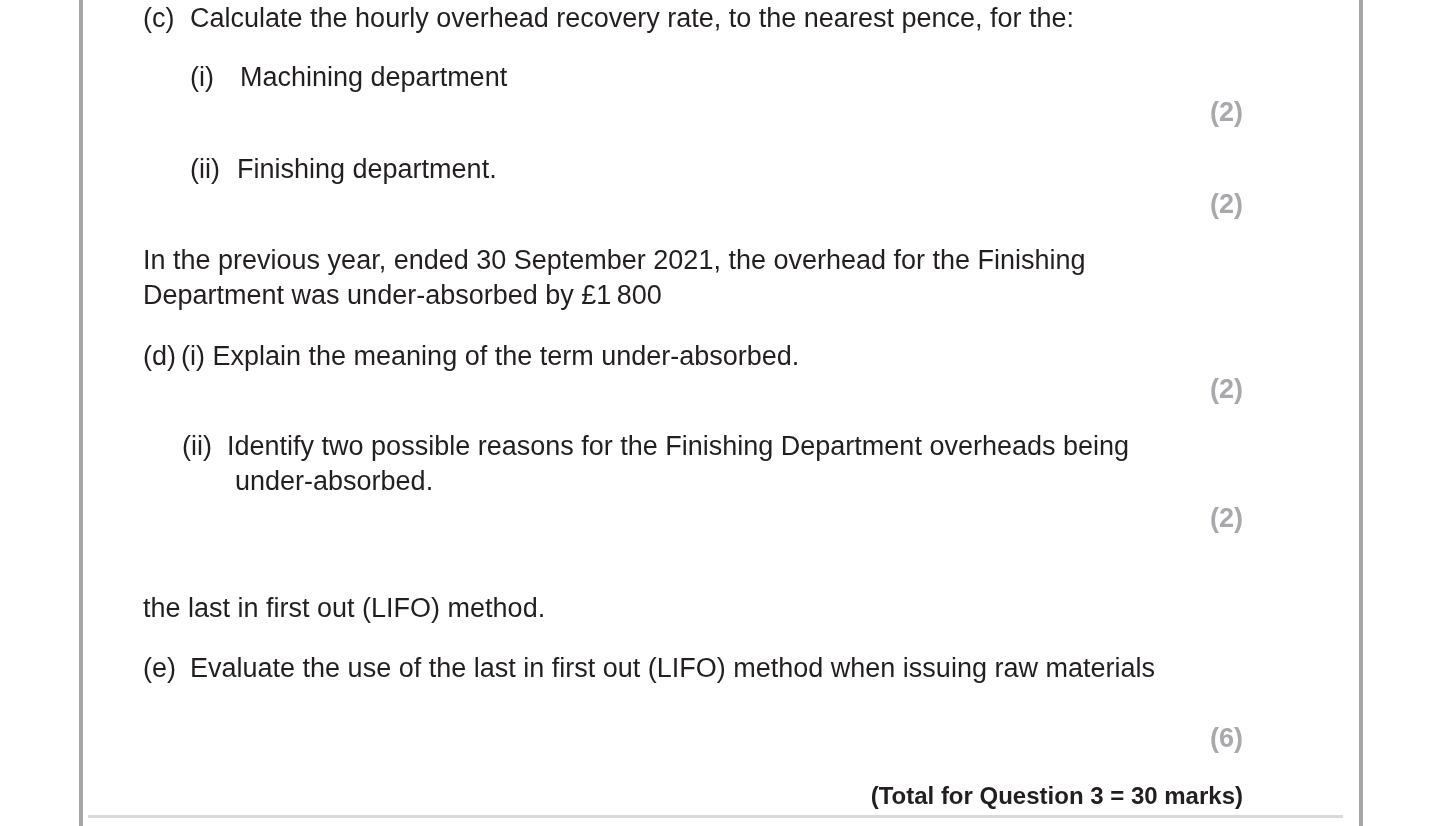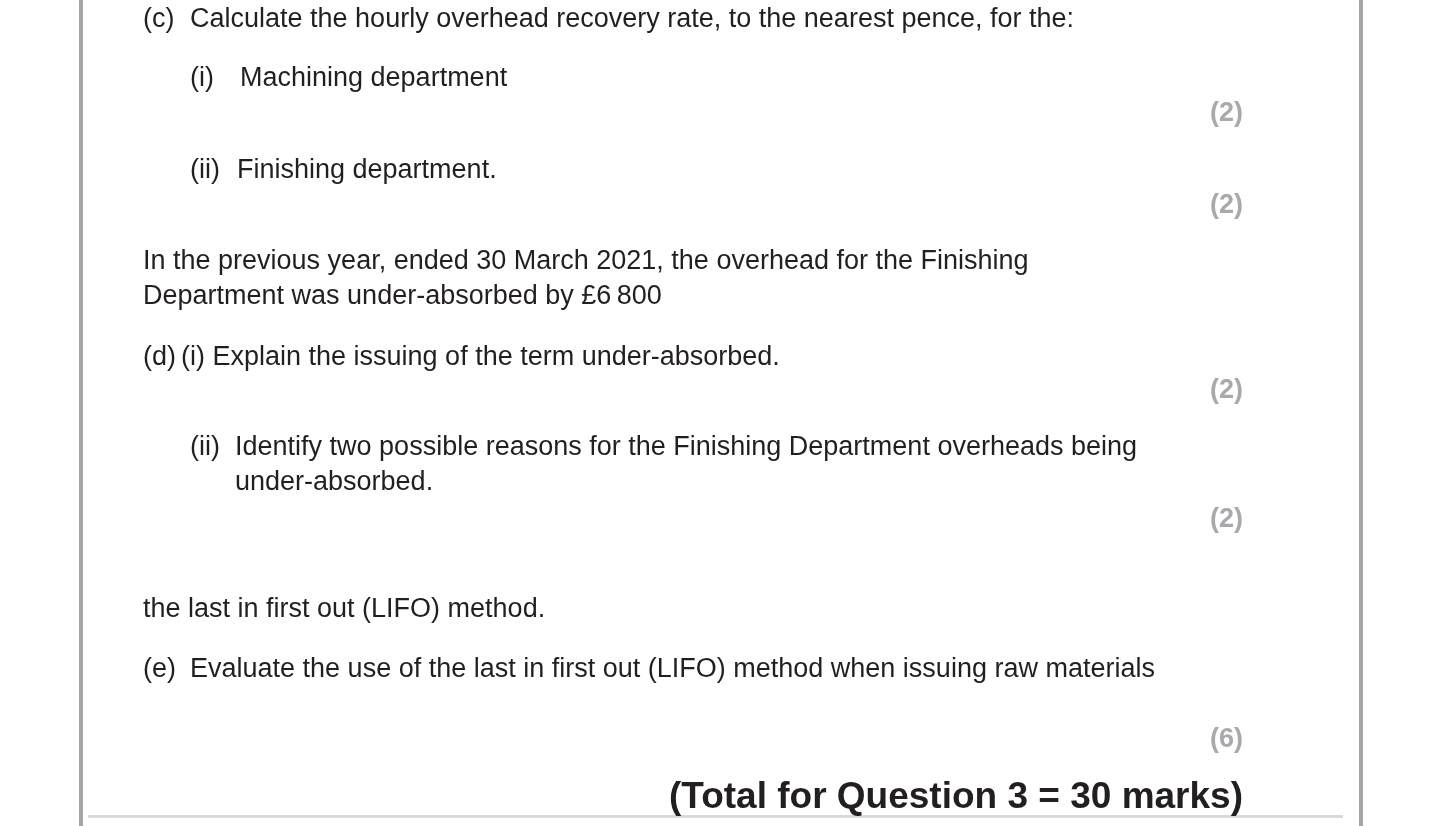--- a/index.html
+++ b/index.html
@@ -38,21 +38,21 @@
     position: absolute;
     right: 199px;
     font-weight: 700;
     color: #a7a9ac;
     white-space: nowrap;
   }
   .total {
     position: absolute;
     right: 199px;
     font-weight: 700;
-    font-size: 37px;
+    font-size: 24px;
     color: #231f20;
     white-space: nowrap;
   }
 </style>
 </head>
 <body>
 
 <div class="page">
 
   <div class="rule-v rule-left"></div>
@@ -67,32 +67,32 @@
     <span class="lbl" style="width:47px">(c)</span><span>Calculate the hourly overhead recovery rate, to the nearest pence, for the:</span>
   </div>
   <div class="marks" style="top:95px">(2)</div>
 
   <div class="ln" style="top:152px;left:190px">
     <span class="lbl" style="width:47px">(ii)</span><span>Finishing department.</span>
   </div>
   <div class="marks" style="top:187px">(2)</div>
 
   <div class="ln" style="top:243px;left:143px">
-    <span>In the previous year, ended 30 March 2021, the overhead for the Finishing</span>
+    <span>In the previous year, ended 30 September 2021, the overhead for the Finishing</span>
   </div>
   <div class="ln" style="top:278px;left:143px">
-    <span>Department was </span><span class="b">under-absorbed</span><span> by £6 800</span>
+    <span>Department was </span><span class="b">under-absorbed</span><span> by £1 800</span>
   </div>
 
   <div class="ln" style="top:339px;left:143px">
-    <span class="lbl" style="width:38px">(d)</span><span>(i) Explain the issuing of the term </span><span class="b">under-absorbed</span><span>.</span>
+    <span class="lbl" style="width:38px">(d)</span><span>(i) Explain the meaning of the term </span><span class="b">under-absorbed</span><span>.</span>
   </div>
   <div class="marks" style="top:372px">(2)</div>
 
-  <div class="ln" style="top:429px;left:190px">
+  <div class="ln" style="top:429px;left:182px">
     <span class="lbl" style="width:45px">(ii)</span><span>Identify </span><span class="b">two</span><span> possible reasons for the Finishing Department overheads being</span>
   </div>
   <div class="ln" style="top:464px;left:235px">
     <span>under-absorbed.</span>
   </div>
   <div class="marks" style="top:501px">(2)</div>
 
   <div class="ln" style="top:591px;left:143px">
     <span>the last in first out (LIFO) method.</span>
   </div>

